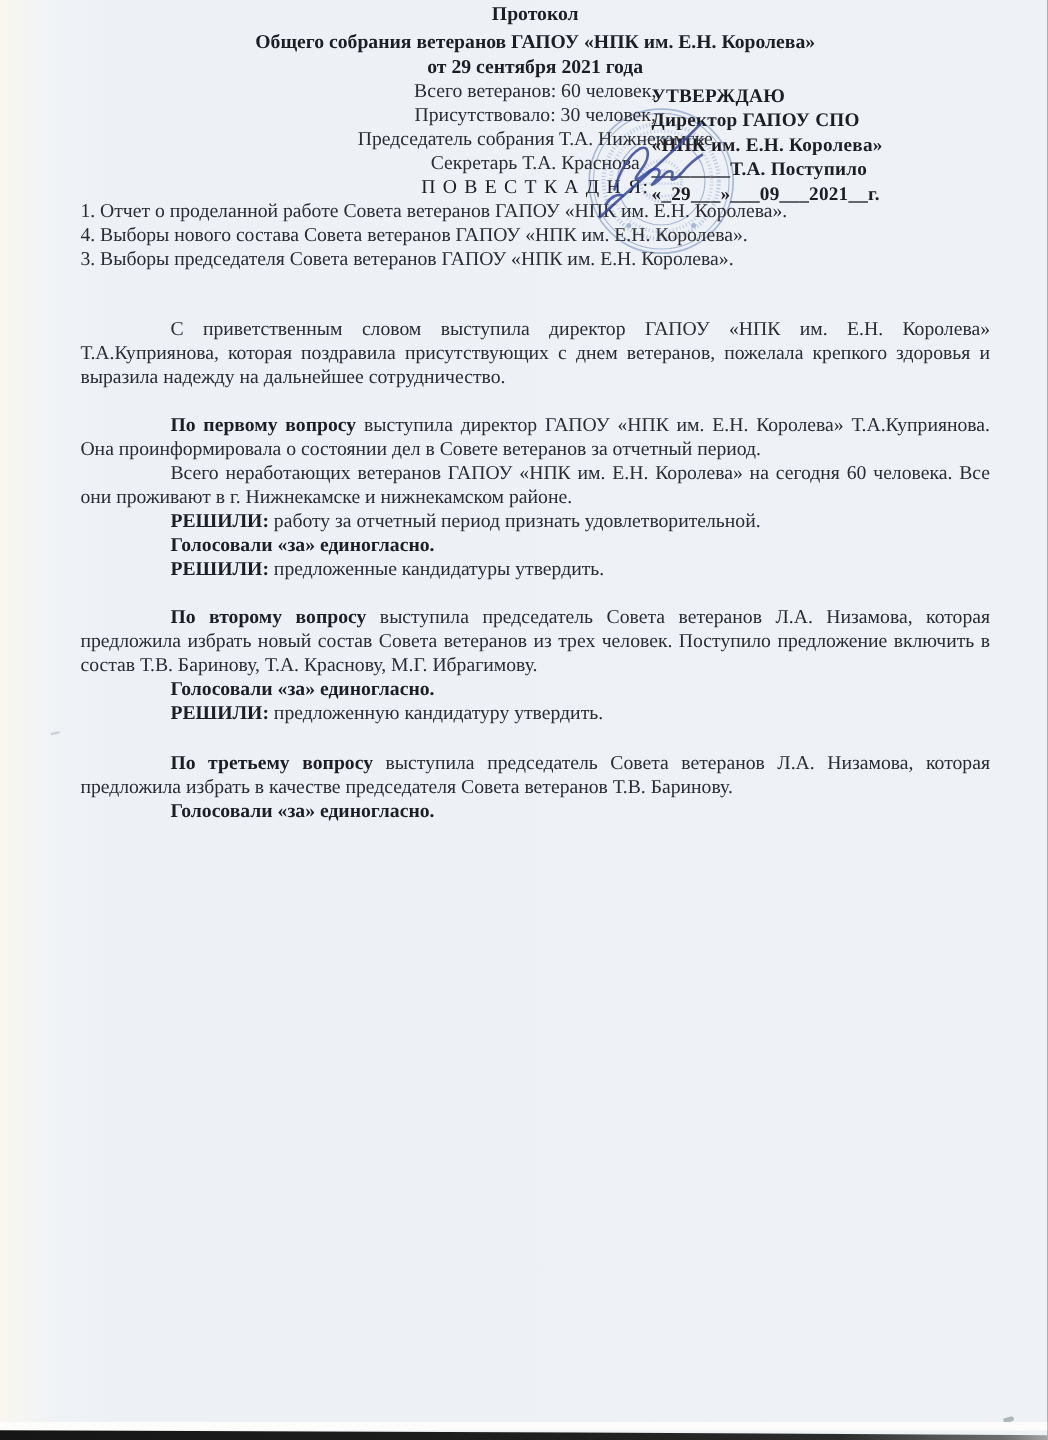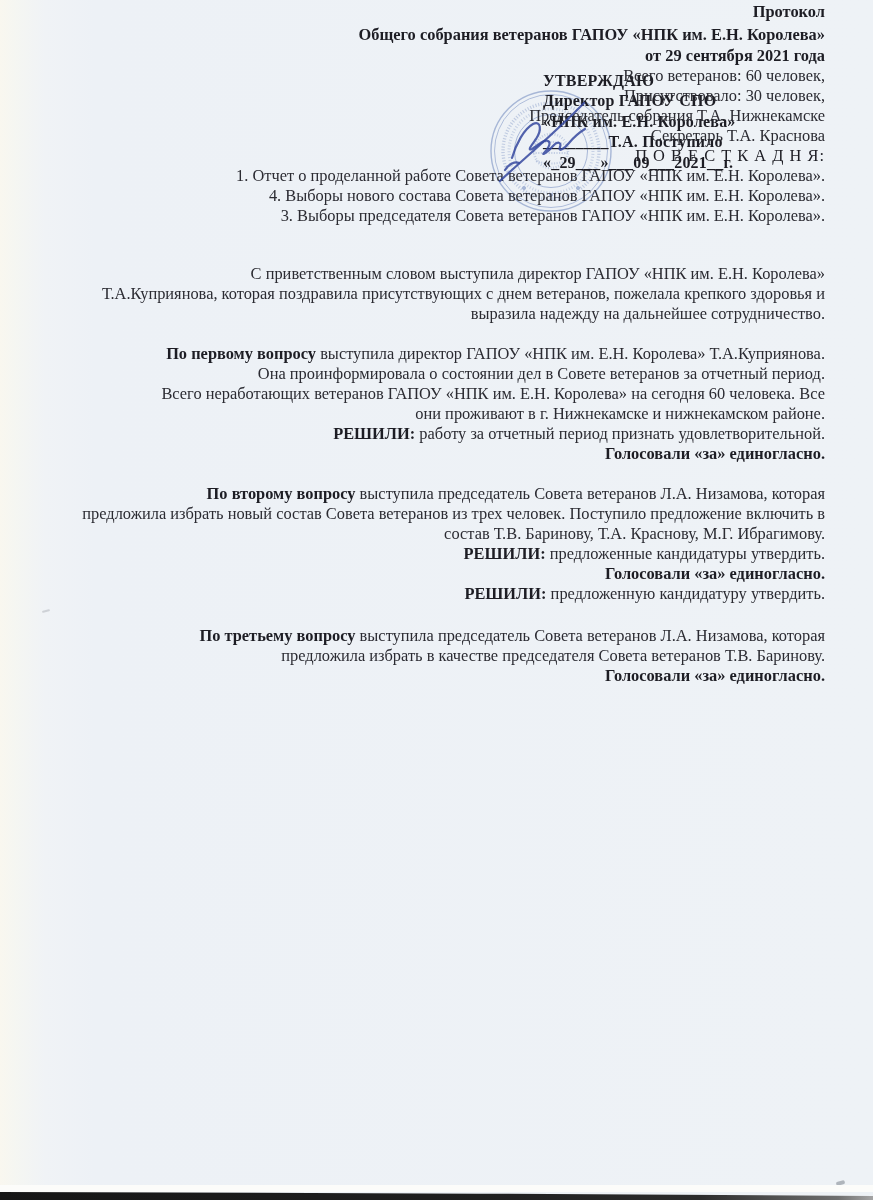--- a/index.html
+++ b/index.html
@@ -24,21 +24,21 @@
   .stamp *{stroke:var(--stamp-color,#6e87bd);}
   .signature{position:absolute;left:470px;top:90px;z-index:3;}
   .signature path{stroke:var(--signature-color,#35489f);fill:none;stroke-width:2.2;
     stroke-linecap:round;stroke-linejoin:round;opacity:.85;}
   
   .approval{position:absolute;left:543px;top:71px;z-index:2;font-weight:bold;
     font-size:16px;line-height:20.4px;color:#1d1d24;letter-spacing:.2px;white-space:nowrap;}
   
   .doc{position:absolute;left:67px;top:0;width:758px;z-index:2;
     font-size:16.4px;line-height:20px;color:#2b2b32;}
-  .doc p,.doc div{margin:0;text-align:right;}
+  .doc p,.doc div{margin:0;}
   .bold,.b{font-weight:bold;color:#1d1d24;}
   .title-block{margin-top:228px;line-height:23px;font-weight:bold;text-align:center;color:#1d1d24;}
   .date-line{margin-top:13px;font-weight:bold;color:#1d1d24;text-align:center;}
   .attendance{margin-top:21px;text-align:center;}
   .officers{margin-top:20px;text-align:center;}
   .agenda-head{margin-top:16px;text-align:center;font-weight:normal;color:#1d1d24;letter-spacing:1px;}
   .agenda-list{margin-top:18px;margin-left:17px;}
   .para{text-align:justify;}
   .indent{text-indent:75px;}
   .mt20{margin-top:20px!important;}
@@ -108,22 +108,22 @@
       <div>3. Выборы председателя Совета ветеранов ГАПОУ «НПК им. Е.Н. Королева».</div>
     </div>
 
     <p class="para indent mt38">С приветственным словом выступила директор ГАПОУ «НПК им. Е.Н. Королева» Т.А.Куприянова, которая поздравила присутствующих с днем ветеранов, пожелала крепкого здоровья и выразила надежду на дальнейшее сотрудничество.</p>
 
     <p class="para indent mt20"><span class="b">По первому вопросу</span><span> выступила директор ГАПОУ «НПК им. Е.Н. Королева» Т.А.Куприянова. Она проинформировала о состоянии дел в Совете ветеранов за отчетный период.</span></p>
     <p class="para indent">Всего неработающих ветеранов ГАПОУ «НПК им. Е.Н. Королева» на сегодня 60 человека. Все они проживают в г. Нижнекамске и нижнекамском районе.</p>
     <p class="para indent"><span class="b">РЕШИЛИ:</span><span> работу за отчетный период признать удовлетворительной.</span></p>
     <p class="para indent b">Голосовали «за» единогласно.</p>
 
+    <p class="para indent"><span class="b">РЕШИЛИ:</span><span> предложенные кандидатуры утвердить.</span></p>
     <p class="para indent mt20"><span class="b">По второму вопросу</span><span> выступила председатель Совета ветеранов Л.А. Низамова, которая предложила избрать новый состав Совета ветеранов из трех человек. Поступило предложение включить в состав Т.В. Баринову, Т.А. Краснову, М.Г. Ибрагимову.</span></p>
-    <p class="para indent"><span class="b">РЕШИЛИ:</span><span> предложенные кандидатуры утвердить.</span></p>
     <p class="para indent b">Голосовали «за» единогласно.</p>
 
     <p class="para indent"><span class="b">РЕШИЛИ:</span><span> предложенную кандидатуру утвердить.</span></p>
     <p class="para indent mt22"><span class="b">По третьему вопросу</span><span> выступила председатель Совета ветеранов Л.А. Низамова, которая предложила избрать в качестве председателя Совета ветеранов Т.В. Баринову.</span></p>
     <p class="para indent b">Голосовали «за» единогласно.</p>
 
   </div>
 
   <div class="scan-speck s2"></div>
   <div class="scan-speck s1"></div>

